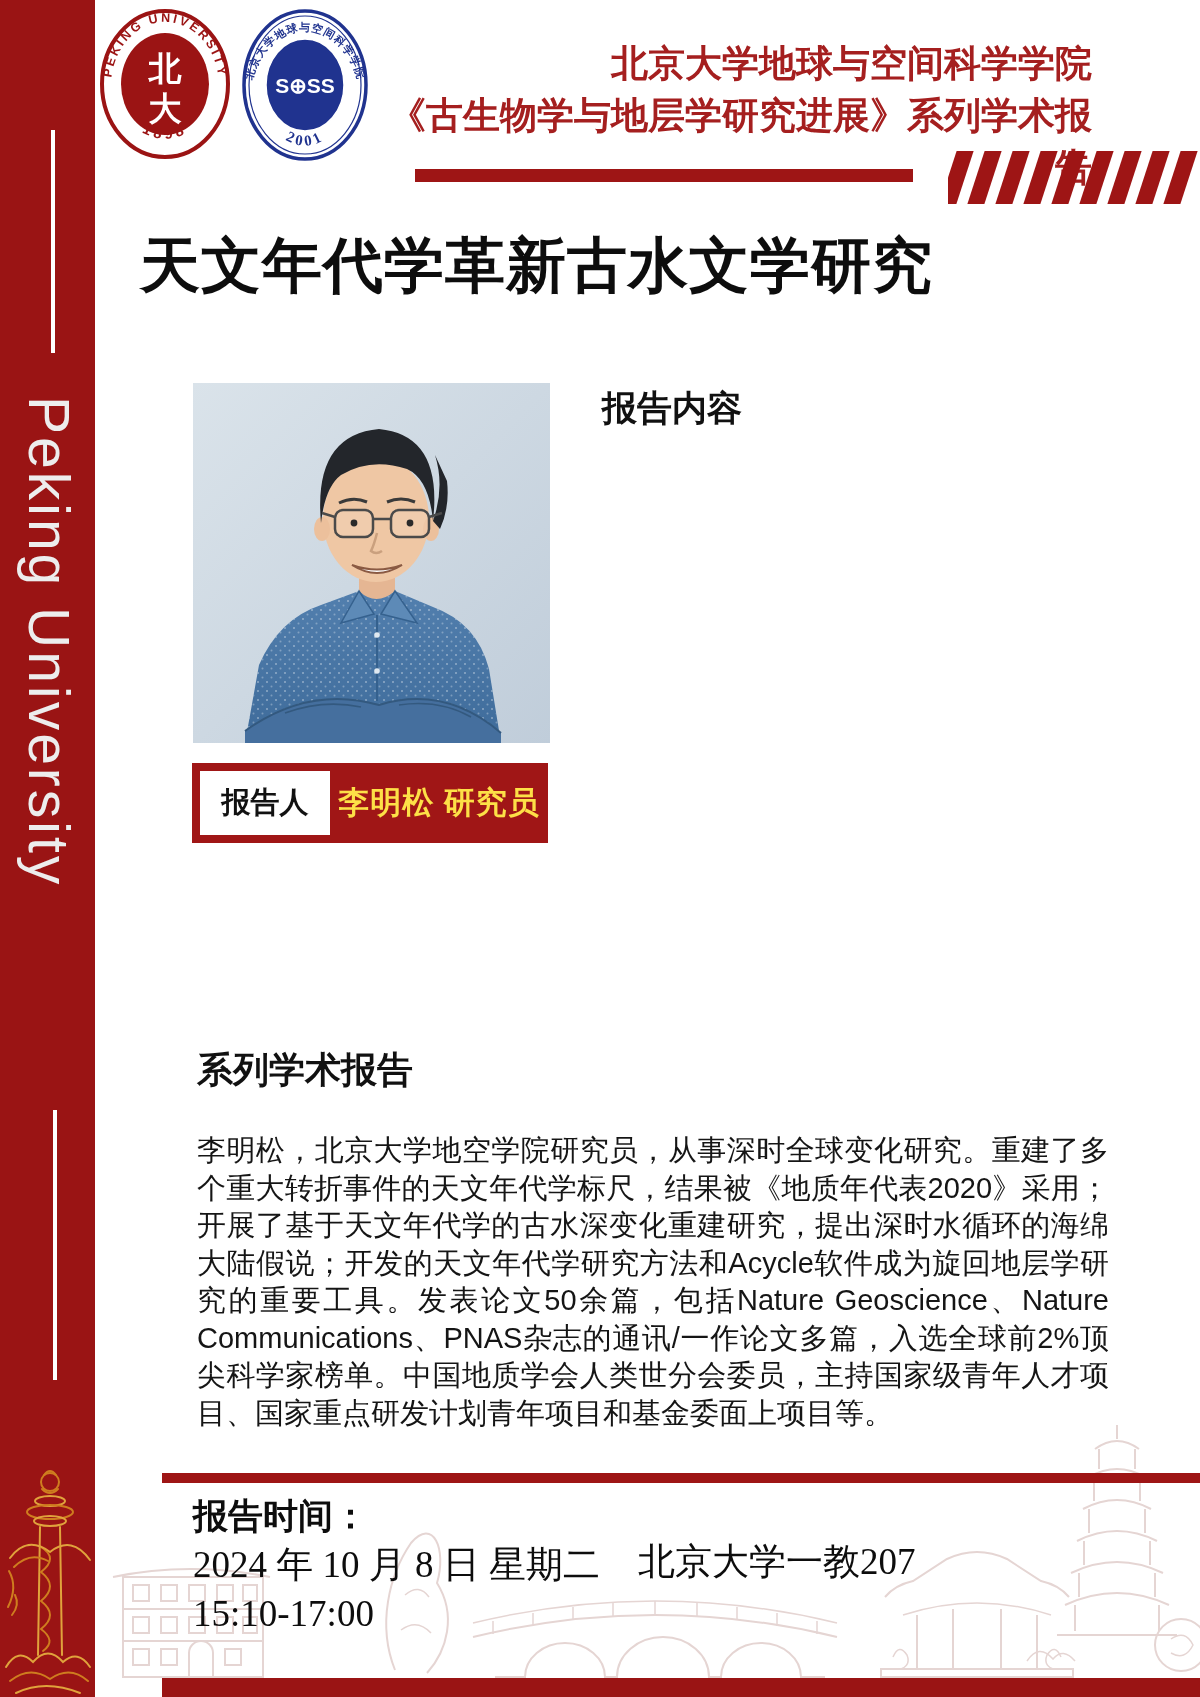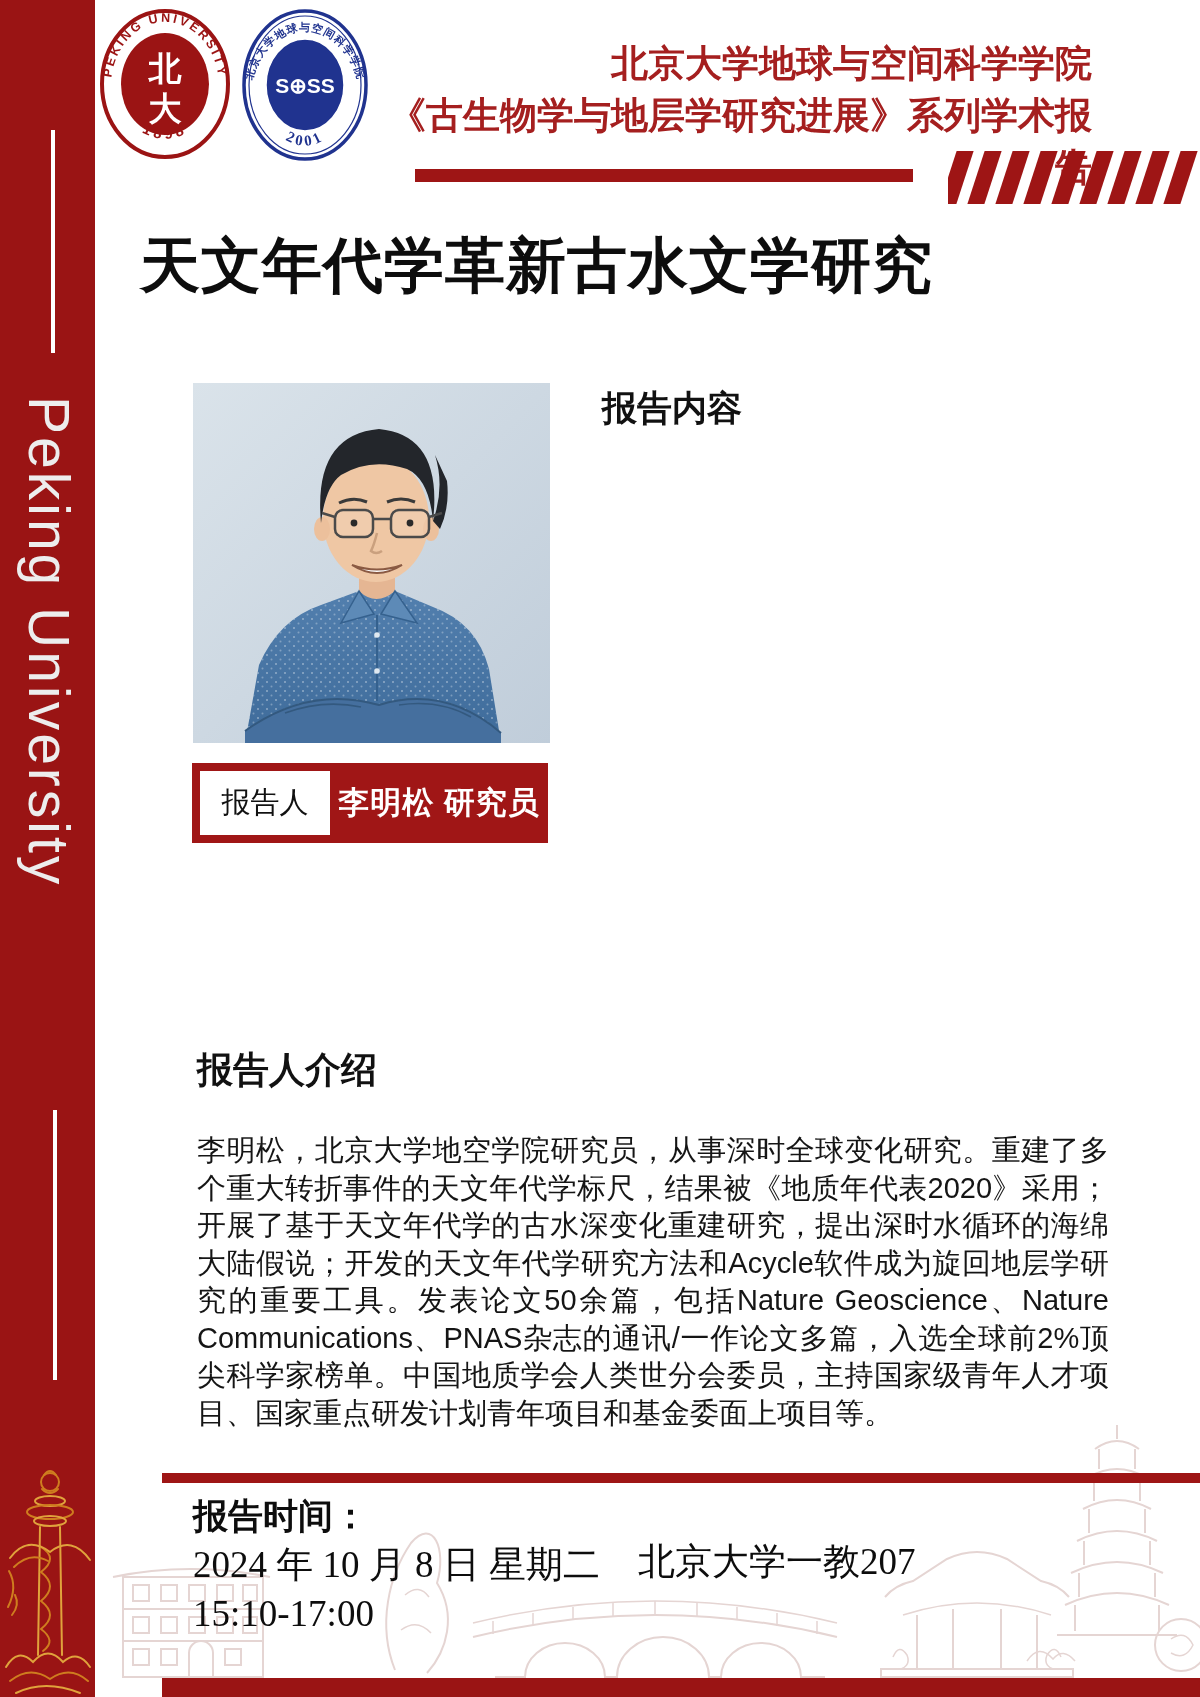--- a/index.html
+++ b/index.html
@@ -28,22 +28,22 @@
   
   .title{position:absolute;left:140px;top:226px;width:960px;
     color:#0d0d0d;font-size:60px;font-weight:900;letter-spacing:1px;}
 
   
   .photo{position:absolute;left:193px;top:383px;width:357px;height:360px;}
   .info-box{position:absolute;left:192px;width:356px;height:80px;background:#a01616;display:flex;align-items:center;}
   .info-box.role{top:763px;}
   .info-box.affil{top:865px;}
   .info-box .tag{width:130px;height:64px;margin-left:8px;background:#ffffff;display:flex;align-items:center;justify-content:center;
-    color:#111;font-size:29px;font-weight:normal;}
-  .info-box .val{flex:1;text-align:center;color:#ffffff;font-size:31px;font-weight:bold;letter-spacing:1px;}
+    color:#111;font-size:29px;font-weight:bold;}
+  .info-box .val{flex:1;text-align:center;color:#fde047;font-size:31px;font-weight:bold;letter-spacing:1px;}
 
   
   .abs-heading{position:absolute;left:584px;top:385px;font-size:35px;font-weight:bold;color:#111;margin-left:18px;}
   .abs-body{position:absolute;left:584px;top:440px;width:483px;font-size:28px;line-height:48px;
     color:#151515;text-align:justify;}
 
   
   .bio-heading{position:absolute;left:197px;top:1046px;font-size:36px;font-weight:bold;color:#111;}
   .bio-body{position:absolute;left:197px;top:1132px;width:912px;font-size:29px;line-height:37.5px;
     color:#151515;text-align:justify;}
@@ -183,21 +183,21 @@
     <path d="M92,330 Q130,316 168,324 M206,322 Q246,316 278,334" fill="none" stroke="#33597f" stroke-width="1.6"></path>
   </svg>
 
   <div class="info-box role">
     <div class="tag">报告人</div>
     <div class="val">李明松 研究员</div>
   </div>
 
   <div class="abs-heading">报告内容</div>
 
-  <div class="bio-heading">报告人介绍</div>
+  <div class="bio-heading">系列学术报告</div>
   <div class="bio-body">李明松，北京大学地空学院研究员，从事深时全球变化研究。重建了多个重大转折事件的天文年代学标尺，结果被《地质年代表2020》采用；开展了基于天文年代学的古水深变化重建研究，提出深时水循环的海绵大陆假说；开发的天文年代学研究方法和Acycle软件成为旋回地层学研究的重要工具。发表论文50余篇，包括Nature Geoscience、Nature Communications、PNAS杂志的通讯/一作论文多篇，入选全球前2%顶尖科学家榜单。中国地质学会人类世分会委员，主持国家级青年人才项目、国家重点研发计划青年项目和基金委面上项目等。</div>
 
   <svg class="footer-art" width="1105" height="255" viewBox="0 0 1105 255">
     <g fill="none" stroke="#e5d5d3" stroke-width="2">
 
       <g>
         <path d="M18,152 Q95,136 175,152"></path>
         <rect x="28" y="152" width="140" height="100"></rect>
         <path d="M28,184 L168,184 M28,216 L168,216"></path>
         <rect x="38" y="160" width="16" height="16"></rect>

